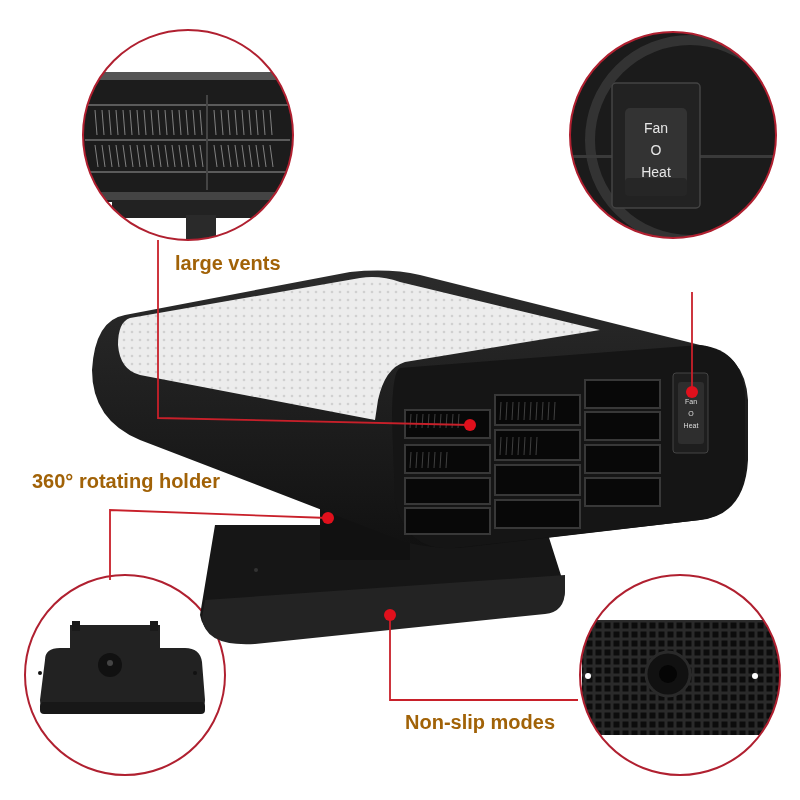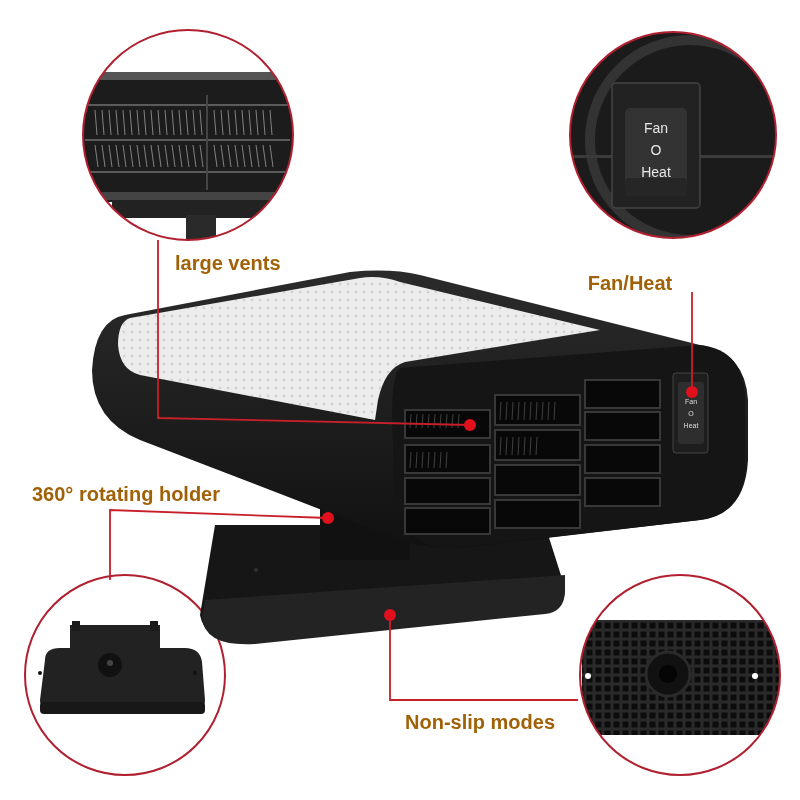--- a/index.html
+++ b/index.html
@@ -147,18 +147,17 @@
   <text x="656" y="133" text-anchor="middle" font-family="Liberation Sans, sans-serif" font-size="14" fill="#e6e6e6">Fan</text>
   <text x="656" y="155" text-anchor="middle" font-family="Liberation Sans, sans-serif" font-size="14" fill="#e6e6e6">O</text>
   <text x="656" y="177" text-anchor="middle" font-family="Liberation Sans, sans-serif" font-size="14" fill="#e6e6e6">Heat</text>
   <text x="691" y="404" text-anchor="middle" font-family="Liberation Sans, sans-serif" font-size="7" fill="#ddd">Fan</text>
   <text x="691" y="416" text-anchor="middle" font-family="Liberation Sans, sans-serif" font-size="7" fill="#ddd">O</text>
   <text x="691" y="428" text-anchor="middle" font-family="Liberation Sans, sans-serif" font-size="7" fill="#ddd">Heat</text>
 </svg>
 
 <div class="label" style="left:175px;top:253px;">large vents</div>
 <div class="label center" style="left:560px;top:273px;width:140px;">
-  <div>Fan/Heat</div>
 </div>
-<div class="label" style="left:32px;top:484px;">360°  rotating holder</div>
+<div class="label" style="left:32px;top:471px;">360°  rotating holder</div>
 <div class="label" style="left:405px;top:712px;">Non-slip modes</div>
 
 </div>
 
 </body></html>

